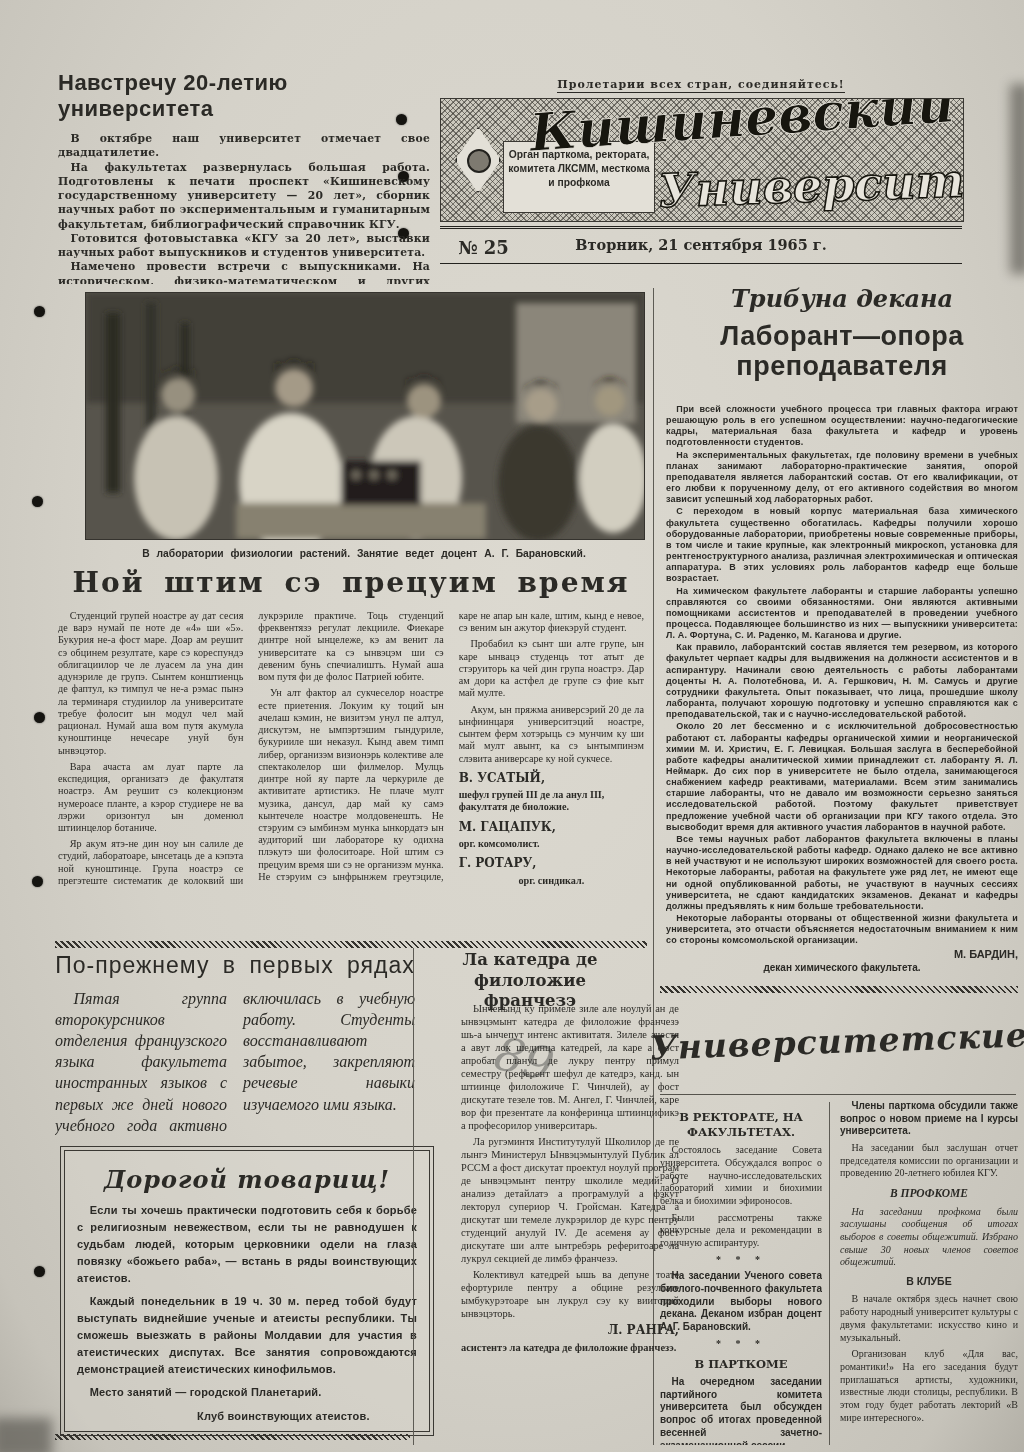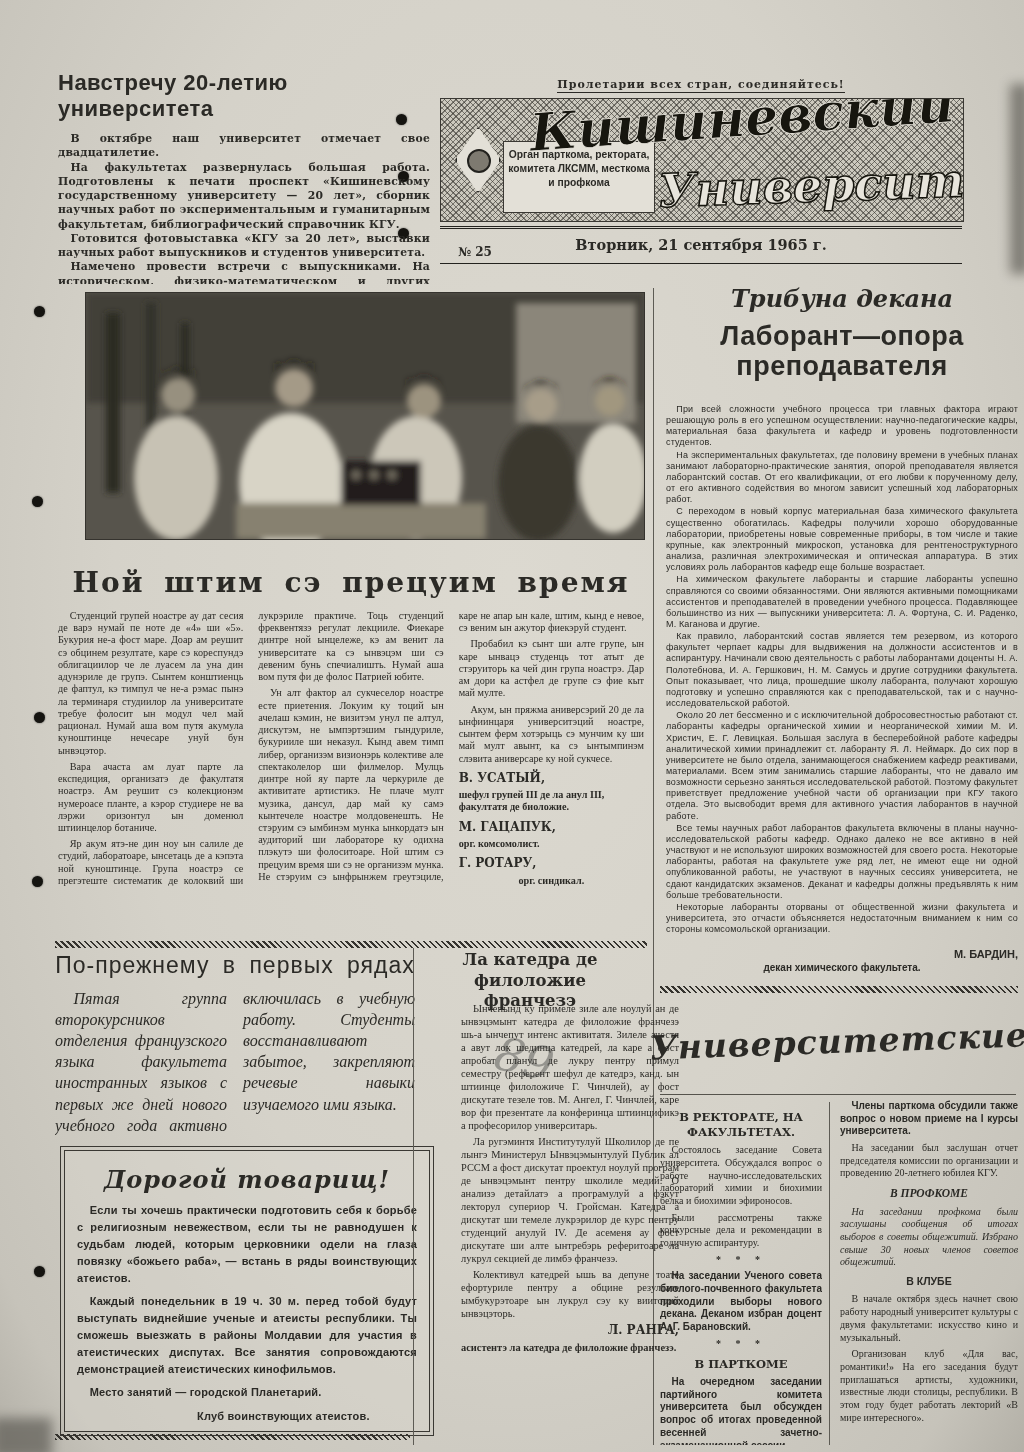--- a/index.html
+++ b/index.html
@@ -27,39 +27,39 @@
           repeating-linear-gradient(45deg,rgba(45,43,38,.55) 0 1px,rgba(0,0,0,0) 1px 4px),
           repeating-linear-gradient(-45deg,rgba(45,43,38,.55) 0 1px,rgba(0,0,0,0) 1px 4px),
           #ccc9be;
         border:1px solid #3a3833;}
   .org-box{position:absolute;left:62px;top:42px;width:150px;height:64px;background:#e3e0d7;border:1px solid #3a3833;
         font-family:"Liberation Sans",sans-serif;font-weight:700;font-size:10.3px;line-height:1.35;text-align:center;padding-top:6px;}
   .emblem{position:absolute;left:14px;top:28px;width:42px;height:62px;background:#e3e0d7;border:2px solid #23221e;
         transform:rotate(0deg);clip-path:polygon(50% 0,100% 50%,50% 100%,0 50%);}
   .emblem .inner{position:absolute;left:10px;top:20px;width:20px;height:20px;border-radius:50%;background:#7e7a70;border:2px solid #23221e;}
   .issue-band{position:absolute;left:0;top:148px;width:522px;height:34px;border-top:3px double #23221e;border-bottom:1px solid #23221e;}
-  .issue-no{position:absolute;left:18px;top:16px;font-family:"DejaVu Serif",serif;font-weight:700;font-size:12px;}
+  .issue-no{position:absolute;left:18px;top:8px;font-family:"DejaVu Serif",serif;font-weight:700;font-size:18px;}
   .issue-date{position:absolute;left:0;width:100%;top:7px;text-align:center;font-family:"DejaVu Serif",serif;font-weight:700;font-size:14.5px;}
 
   
   .photo{border:1px solid #35332e;overflow:hidden;background:#55524b;}
   .caption{font-family:"Liberation Sans",sans-serif;font-weight:700;font-size:10.3px;text-align:center;word-spacing:4px;}
 
   
   .mold-title{font-family:"DejaVu Serif",serif;font-weight:700;font-size:28px;text-align:center;letter-spacing:2px;word-spacing:8px;}
   .mold-body{column-count:3;column-gap:15px;font-size:10.2px;line-height:1.2;overflow:hidden;}
   .mold-body p{margin-bottom:4px;}
   .sig{break-inside:avoid;page-break-inside:avoid;}
   .sig .name{font-family:"DejaVu Serif",serif;font-weight:700;font-size:12px;text-indent:0;margin-top:6px;}
   .sig .role{font-weight:700;font-size:10.2px;text-align:left;text-indent:0;}
 
   
   .script-kicker{font-family:"DejaVu Serif",serif;font-style:italic;font-weight:700;text-align:center;}
   .dean-title{font-family:"Liberation Sans",sans-serif;font-weight:700;font-size:27px;line-height:1.1;text-align:center;letter-spacing:.5px;}
-  .dean-body{font-family:"Liberation Sans",sans-serif;font-weight:400;font-size:9px;line-height:1.24;letter-spacing:.15px;overflow:hidden;}
+  .dean-body{font-family:"Liberation Sans",sans-serif;font-weight:700;font-size:9px;line-height:1.24;letter-spacing:.15px;overflow:hidden;}
   .dean-body p{margin-bottom:1px;}
   .dean-sig-name{font-family:"Liberation Sans",sans-serif;font-weight:700;font-size:11px;text-align:right;}
   .dean-sig-role{font-family:"Liberation Sans",sans-serif;font-weight:700;font-size:10px;text-align:center;}
 
   
   .fr-title{font-family:"Liberation Sans",sans-serif;font-weight:400;font-size:23px;text-align:center;letter-spacing:1px;word-spacing:6px;}
   .fr-body{column-count:2;column-gap:16px;font-style:italic;font-size:16px;line-height:1.32;overflow:hidden;}
   .pencil{font-family:"DejaVu Serif",serif;font-style:italic;font-size:46px;color:rgba(95,95,92,.55);transform:rotate(14deg);}
 
   
@@ -159,20 +159,21 @@
         <circle cx="524" cy="108" r="15" fill="#a1977f"></circle>
         <path d="M508 102 a16 16 0 0 1 32 -2 l-3 -12 -27 1 z" fill="#2b2015"></path>
         <rect x="150" y="210" width="250" height="36" fill="#87816f"></rect>
         <rect x="255" y="168" width="80" height="44" fill="#211f1a"></rect>
         <circle cx="270" cy="182" r="5" fill="#6f6a5d"></circle>
         <circle cx="288" cy="182" r="5" fill="#6f6a5d"></circle>
         <circle cx="306" cy="182" r="5" fill="#6f6a5d"></circle>
       </g>
     </svg>
   </div>
+  <div class="abs caption" style="left:85px;top:548px;width:558px;">В лаборатории физиологии растений. Занятие ведет доцент А. Г. Барановский.</div>
 
   <div class="abs mold-title" style="left:58px;top:566px;width:586px;">Ной штим сэ прецуим время</div>
   <div class="abs mold-body" style="left:58px;top:610px;width:586px;height:326px;">
     <p>Студенций групей ноастре ау дат сесия де варэ нумай пе ноте де «4» ши «5». Букурия не-а фост маре. Доар ам реушит сэ обцинем резултате, каре сэ кореспундэ облигациилор че ле луасем ла уна дин адунэриле де групэ. Сынтем конштиенць де фаптул, кэ тимпул че не-а рэмас пынэ ла терминаря студиилор ла университате требуе фолосит ын модул чел май рационал. Нумай аша вом путя акумула куноштинце нечесаре унуй бун ынвэцэтор.</p>
     <p>Вара ачаста ам луат парте ла експедиция, организатэ де факултатя ноастрэ. Ам реушит сэ колекционэм нумероасе планте, а кэрор студиере не ва лэржи оризонтул ын доменюл штиинцелор ботаниче.</p>
     <p>Яр акум ятэ-не дин ноу ын салиле де студий, лаборатоаре, ынсетаць де а кэпэта ной куноштинце. Група ноастрэ се прегэтеште систематик де колоквий ши лукрэриле практиче. Тоць студенций фреквентязэ регулат лекцииле. Фиекаре динтре ной ынцележе, кэ ам венит ла университате ка сэ ынвэцэм ши сэ девеним бунь спечиалишть. Нумай аша вом путя фи де фолос Патрией юбите.</p>
     <p>Ун алт фактор ал сукчеселор ноастре есте приетения. Локуим ку тоций ын ачелаш кэмин, не визитэм унул пе алтул, дискутэм, не ымпэртэшим гындуриле, букурииле ши неказул. Кынд авем тимп либер, организэм визионэрь колективе але спектаколелор ши филмелор. Мулць динтре ной яу парте ла черкуриле де активитате артистикэ. Не плаче мулт музика, дансул, дар май ку самэ кынтечеле ноастре молдовенешть. Не стэруим сэ ымбинэм мунка ынкордатэ ын аудиторий ши лабораторе ку одихна плэкутэ ши фолоситоаре. Ной штим сэ прецуим время ши сэ не организэм мунка. Не стэруим сэ ынфрынжем греутэциле, каре не апар ын кале, штим, кынд е невое, сэ веним ын ажутор фиекэруй студент.</p>
     <p>Пробабил кэ сынт ши алте групе, ын каре ынвацэ студенць тот атыт де стэруиторь ка чей дин група ноастрэ. Дар ам дори ка астфел де групе сэ фие кыт май мулте.</p>
     <p>Акум, ын пряжма аниверсэрий 20 де ла ынфиинцаря университэций ноастре, сынтем ферм хотэрыць сэ мунчим ку ши май мулт авынт, ка сэ ынтымпинэм слэвита аниверсаре ку ной сукчесе.</p>
     <div class="sig">

